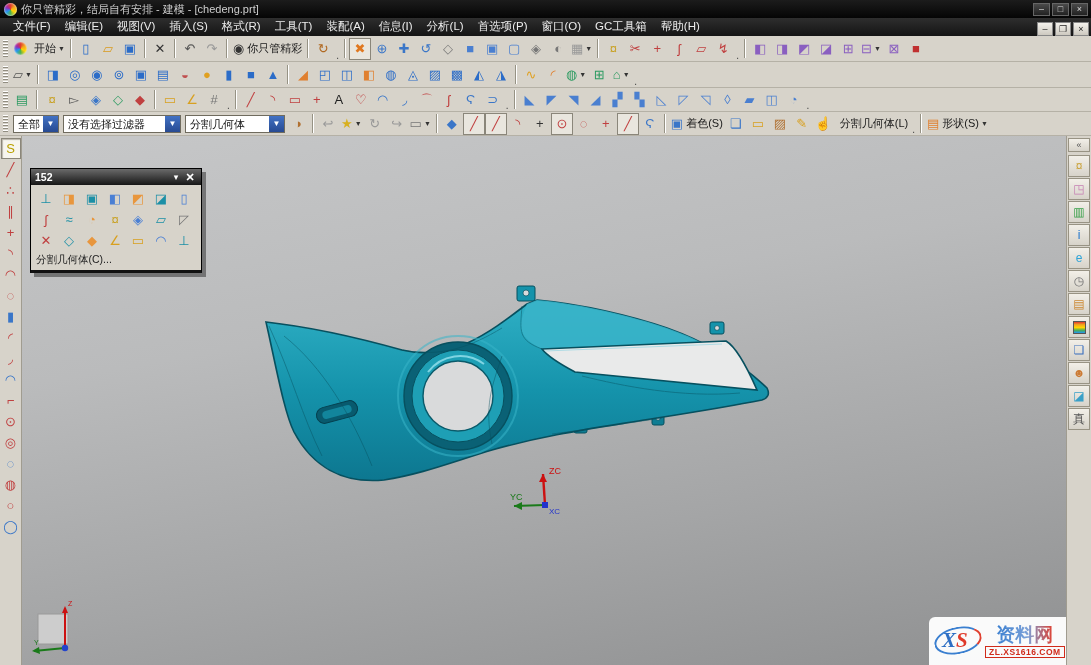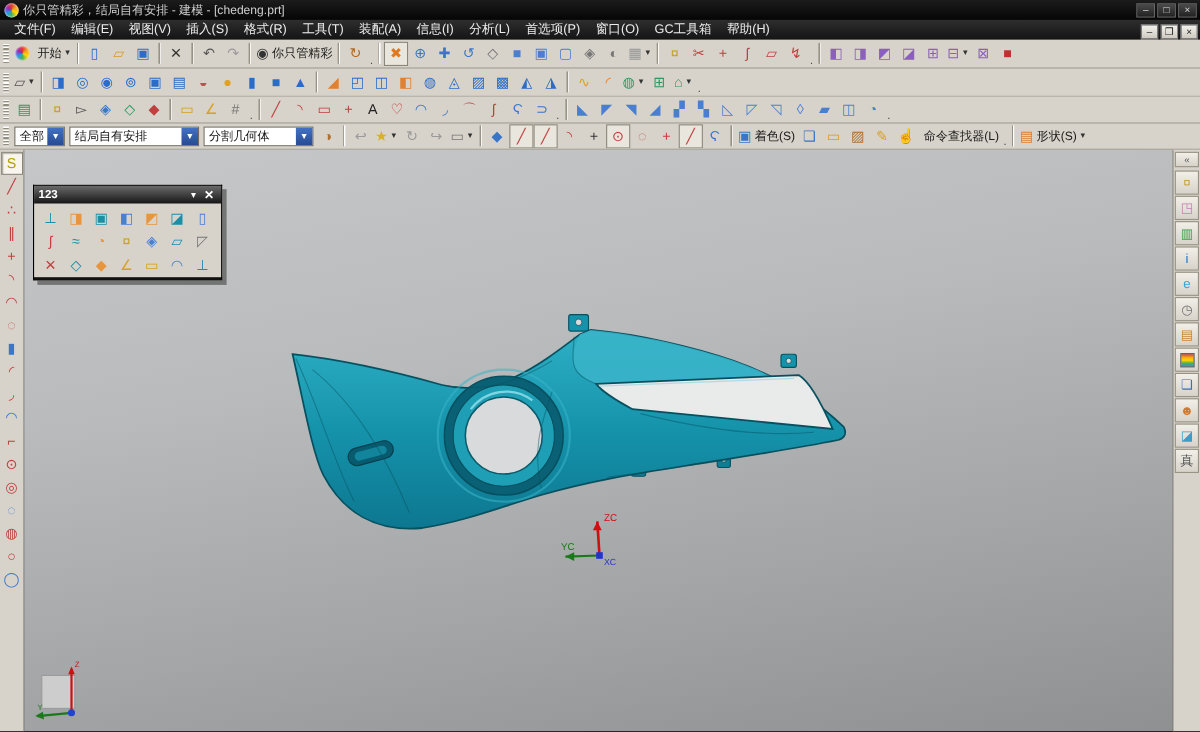--- a/index.html
+++ b/index.html
@@ -39,21 +39,21 @@
   .sep { width:2px; height:19px; margin:0 3px; flex:0 0 2px;
     background:linear-gradient(90deg,#969284 50%,#fff 50%); }
   .tbtn { height:22px; min-width:22px; display:inline-flex; align-items:center; justify-content:center;
     background:transparent; border:1px solid transparent; font-family:inherit; padding:0 1px; }
   .tbtn.pressed { background:#f7f5ee; border:1px solid #8a867a; box-shadow:inset 1px 1px 1px #b9b5aa; }
   .tbtn.boxed { border:1px solid #8a867a; background:#e9e6de; }
   .tbtn .g { font-size:13px; line-height:1; }
   .tbtn .lbl { font-size:11px; color:#1a1a1a; margin-left:3px; }
   .caret { font-size:7px; color:#333; margin-left:2px; }
   .dot { font-size:10px; color:#444; margin:0 2px; align-self:flex-end; }
-  .dd { height:18px; background:#fff; border:1px solid #6f6b5e; display:inline-flex; align-items:center;
+  .dd { height:18px; background:#fff; border:1px solid #6f6b5e; display:inline-flex; align-items:flex-end;
     margin:0 2px; font-size:11px; color:#111; }
   .dd-val { flex:1; padding:0 4px; overflow:hidden; white-space:nowrap; }
   .dd-arrow { width:15px; height:16px; background:linear-gradient(#4272c4,#274a92); color:#fff;
     font-size:8px; display:flex; align-items:center; justify-content:center; }
   .rainbow { width:13px; height:13px;
     background:linear-gradient(#e03a2f,#f2a71b,#ffd400,#4caf50,#2196f3); border:1px solid #555; }
 
   
   .main { flex:1; display:flex; min-height:0; position:relative; }
   .leftbar { width:22px; flex:0 0 22px; background:#d7d3ca; border-right:1px solid #a09c90;
@@ -456,21 +456,21 @@
       </button>
       <span class="dot">.</span>
     </div>
   <div class="tbrow" id="rowD">
       <span class="grip"></span>
       <div class="dd" style="width: 46px;">
         <span class="dd-val">全部</span>
         <span class="dd-arrow">▼</span>
       </div>
       <div class="dd" style="width: 118px;">
-        <span class="dd-val">结局自有安排</span>
+        <span class="dd-val">没有选择过滤器</span>
         <span class="dd-arrow">▼</span>
       </div>
       <div class="dd" style="width: 100px;">
         <span class="dd-val">分割几何体</span>
         <span class="dd-arrow">▼</span>
       </div>
       <button class="tbtn">
         <span class="g" style="color: rgb(176, 112, 48);">◑</span>
       </button>
       <span class="sep"></span>
@@ -536,21 +536,21 @@
       <button class="tbtn">
         <span class="g" style="color: rgb(176, 112, 48);">▨</span>
       </button>
       <button class="tbtn">
         <span class="g" style="color: rgb(216, 160, 32);">✎</span>
       </button>
       <button class="tbtn">
         <span class="g" style="color: rgb(119, 119, 119);">☝</span>
       </button>
       <button class="tbtn">
-        <span class="lbl">命令查找器(L)</span>
+        <span class="lbl">分割几何体(L)</span>
       </button>
       <span class="dot">.</span>
       <span class="sep"></span>
       <button class="tbtn">
         <span class="g" style="color: rgb(224, 128, 48);">▤</span>
         <span class="lbl">形状(S)</span>
         <span class="caret">▼</span>
       </button>
     </div>
 
@@ -693,21 +693,21 @@
           <line x1="43" y1="512" x2="12" y2="515" stroke="#1a7a1a" stroke-width="2"></line>
           <path d="M10,515 L17,511 L18,518 Z" fill="#1a7a1a"></path>
           <circle cx="43" cy="512" r="3.2" fill="#2244cc"></circle>
           <text x="46" y="470" font-size="7" fill="#cc1111">Z</text>
           <text x="12" y="509" font-size="7" fill="#1a7a1a">Y</text>
         </g>
       </svg>
 
       <div class="palette">
         <div class="pal-title">
-          <span class="t">123</span>
+          <span class="t">152</span>
           <button class="pal-btn">▾</button>
           <button class="pal-btn pal-close">✕</button>
         </div>
         <div class="pal-grid" id="palette-grid">
             <button class="tbtn">
               <span class="g" style="color: rgb(27, 143, 166);">⊥</span>
             </button>
             <button class="tbtn">
               <span class="g" style="color: rgb(232, 150, 61);">◨</span>
             </button>
@@ -762,22 +762,33 @@
             <button class="tbtn">
               <span class="g" style="color: rgb(216, 160, 32);">▭</span>
             </button>
             <button class="tbtn">
               <span class="g" style="color: rgb(74, 127, 212);">◠</span>
             </button>
             <button class="tbtn">
               <span class="g" style="color: rgb(27, 143, 166);">⊥</span>
             </button>
           </div>
+        <div class="pal-status">分割几何体(C)...</div>
       </div>
 
+      <div class="watermark">
+        <span class="wm-logo">
+          <span class="wm-ellipse"></span>
+          <span class="wm-xs"><span>X</span><span class="s">S</span></span>
+        </span>
+        <span class="wm-right">
+          <span class="wm-site">资料网</span>
+          <span class="wm-url">ZL.XS1616.COM</span>
+        </span>
+      </div>
     </div>
 
     <div class="rightbar" id="rightbar">
         <button class="rtab rtab-mini">
           <span class="g" style="color: rgb(85, 85, 85);">«</span>
         </button>
         <button class="rtab">
           <span class="g" style="color: rgb(202, 162, 58);">¤</span>
         </button>
         <button class="rtab">

